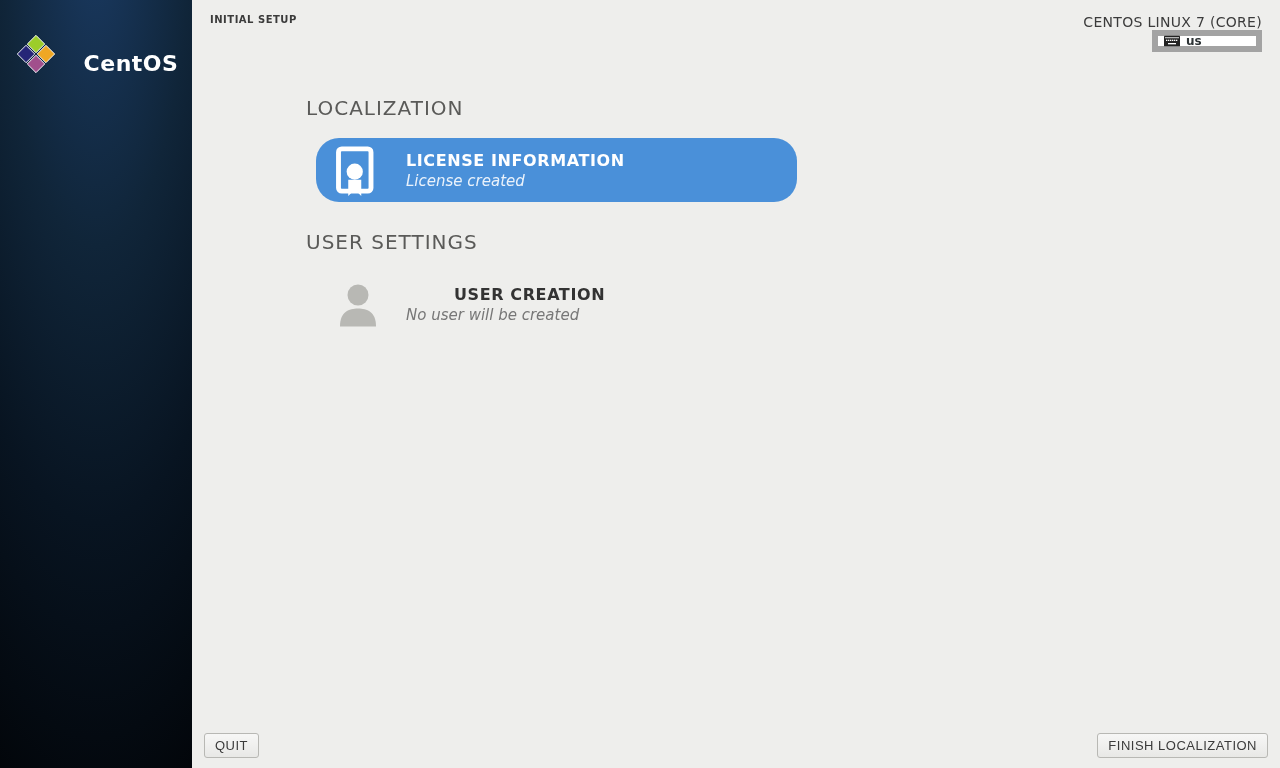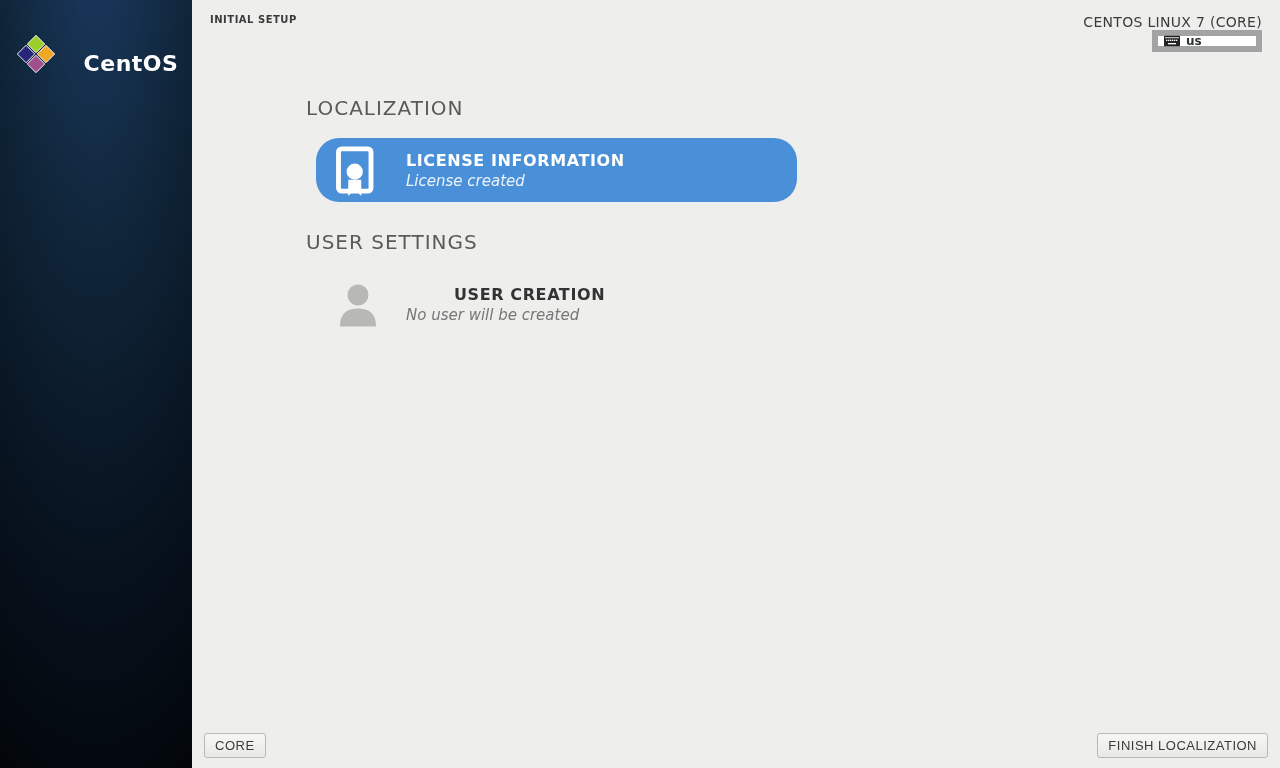--- a/index.html
+++ b/index.html
@@ -160,17 +160,17 @@
       </div>
       <div>
         <div class="spoke-title">USER CREATION</div>
         <div class="spoke-status">No user will be created</div>
       </div>
     </div>
 
   </div>
 
   <div class="footer">
-    <button class="btn">CORE</button>
+    <button class="btn">QUIT</button>
     <button class="btn">FINISH LOCALIZATION</button>
   </div>
 
 </div>
 
 </body></html>

